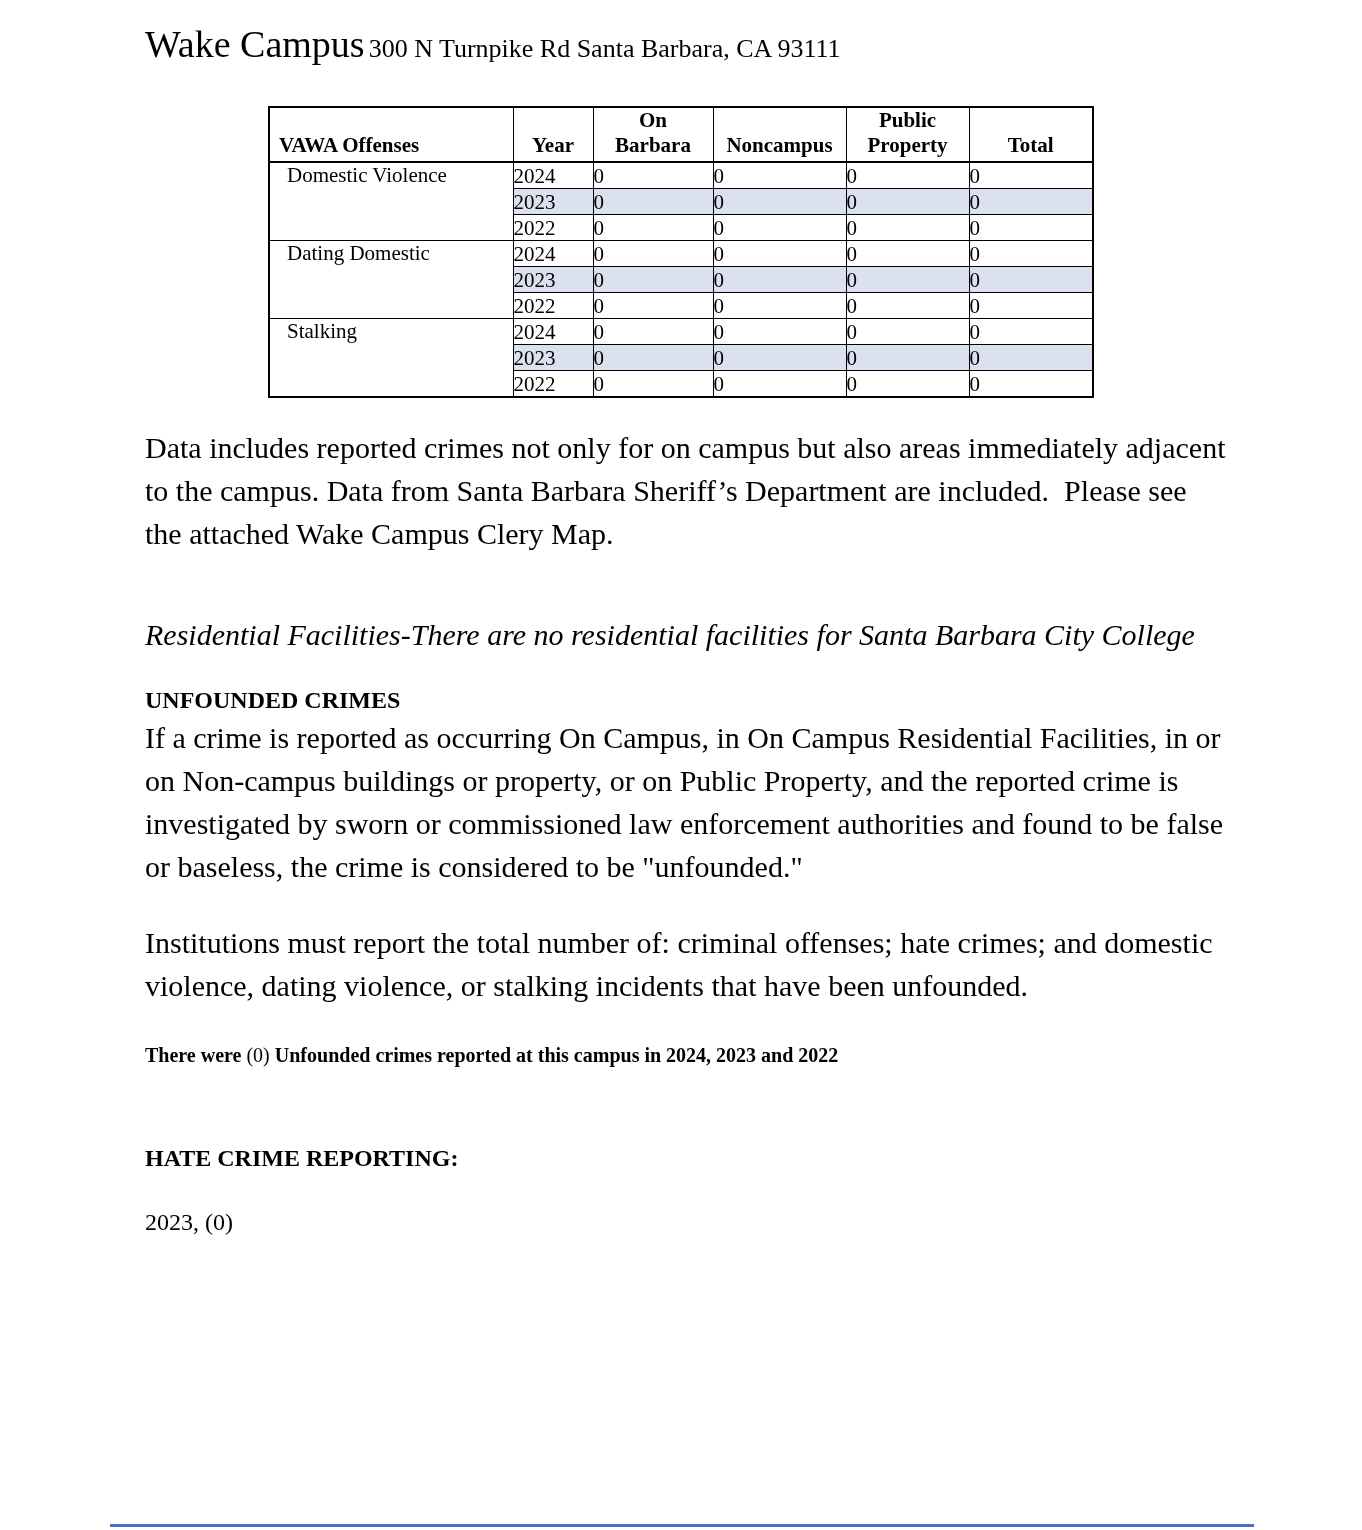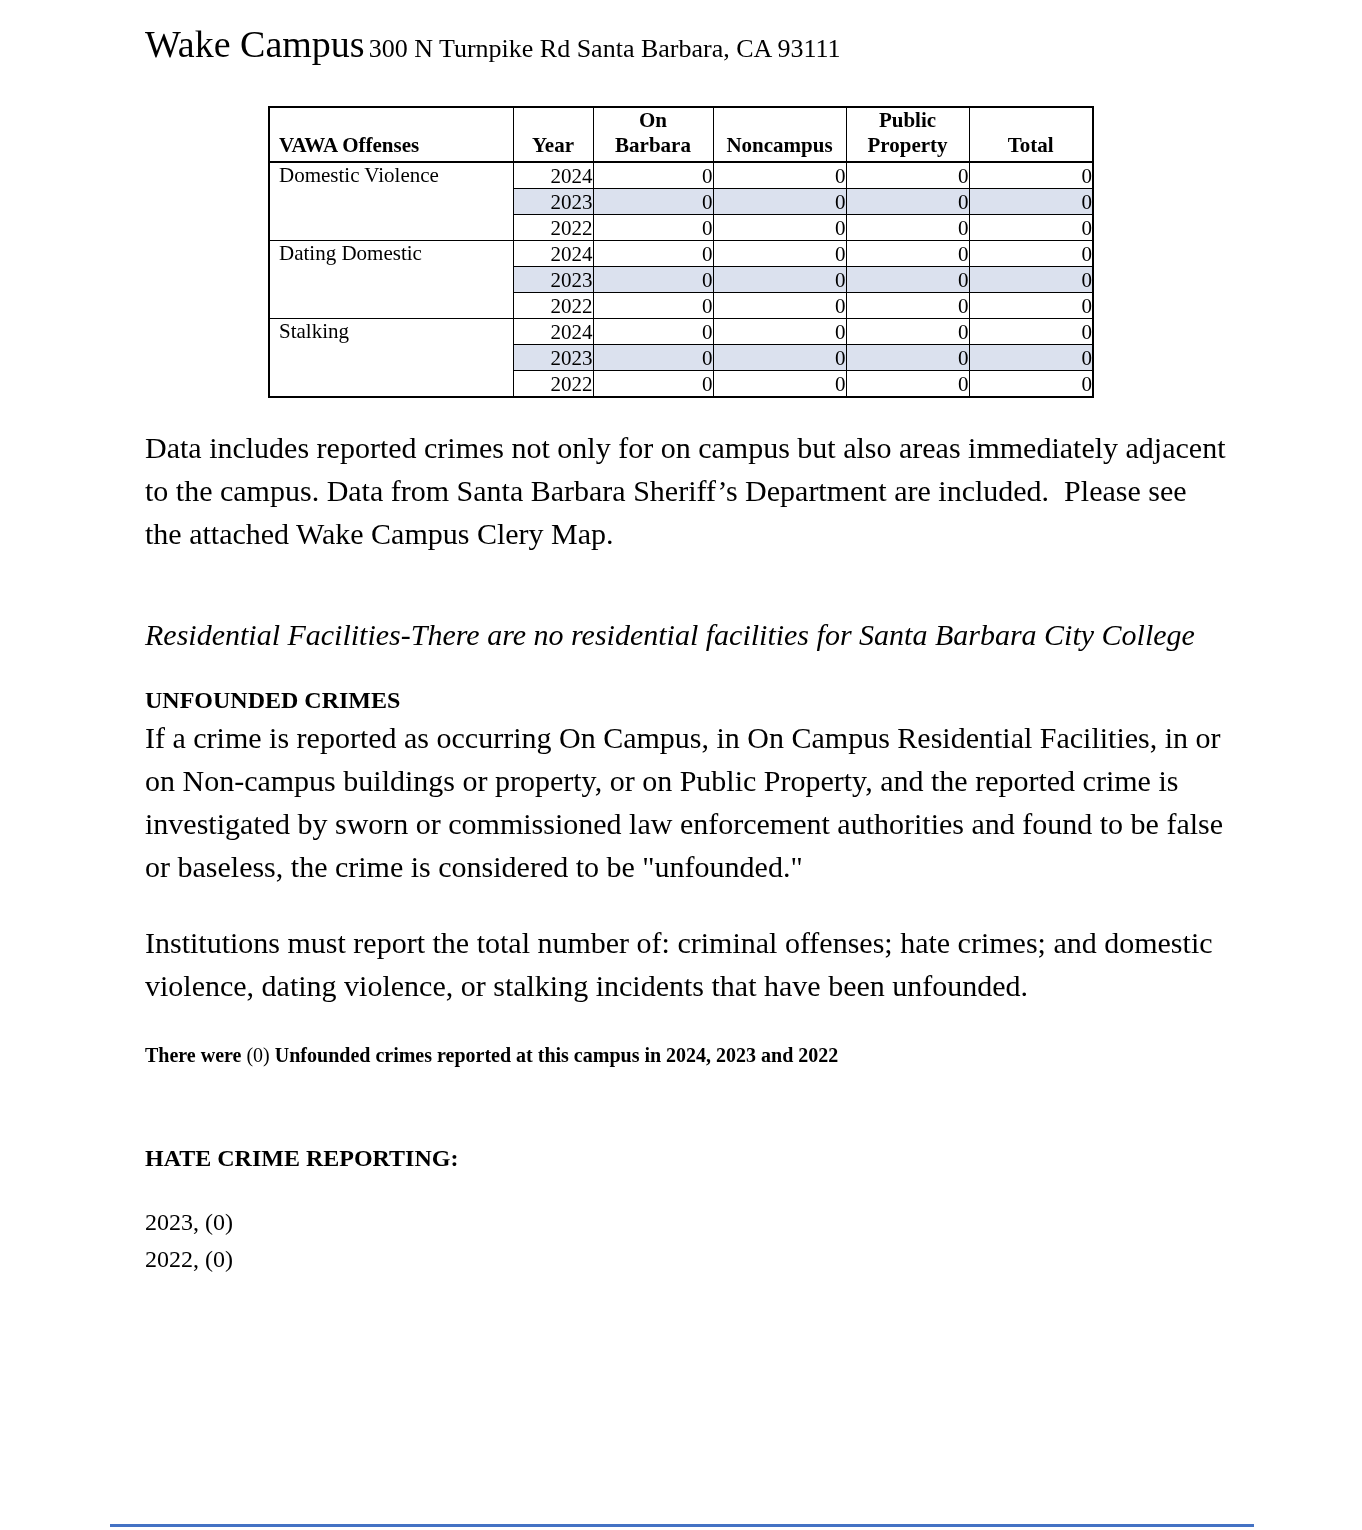--- a/index.html
+++ b/index.html
@@ -34,25 +34,25 @@
   table.vawa th {
     font-weight: bold;
     vertical-align: bottom;
     text-align: center;
     white-space: pre-line;
     line-height: 25px;
     padding-bottom: 3px;
     border-bottom: 2px solid #000;
   }
   table.vawa th.offense-h { text-align: left; padding-left: 9px; }
-  table.vawa td { text-align: right; height: 25px; line-height: 24px; }
+  table.vawa td { text-align: left; height: 25px; line-height: 24px; }
   table.vawa td.offense {
     text-align: left;
     vertical-align: top;
-    padding-left: 9px;
+    padding-left: 17px;
   }
   table.vawa tr.shaded td { background: #dbe1ee; }
 
   
   .para {
     width: 1082px;
     font-size: 30px;
     line-height: 43px;
     white-space: pre-wrap;
   }
@@ -203,18 +203,17 @@
   <p class="para definition">If a crime is reported as occurring On Campus, in On Campus Residential Facilities, in or on Non-campus buildings or property, or on Public Property, and the reported crime is investigated by sworn or commissioned law enforcement authorities and found to be false or baseless, the crime is considered to be "unfounded."</p>
 
   <p class="para report-note">Institutions must report the total number of: criminal offenses; hate crimes; and domestic violence, dating violence, or stalking incidents that have been unfounded.</p>
 
   <p class="statement"><span>There were </span><span class="count">(0)</span><span> Unfounded crimes reported at this campus in 2024, 2023 and 2022</span></p>
 
   <p class="para section-heading hate-heading">HATE CRIME REPORTING:</p>
 
   <ul class="years">
     <li>2023, (0)</li>
-    <li>2022, (0)</li>
   </ul>
 
 </div>
 
 <div class="bottom-divider"></div>
 
 </body></html>

